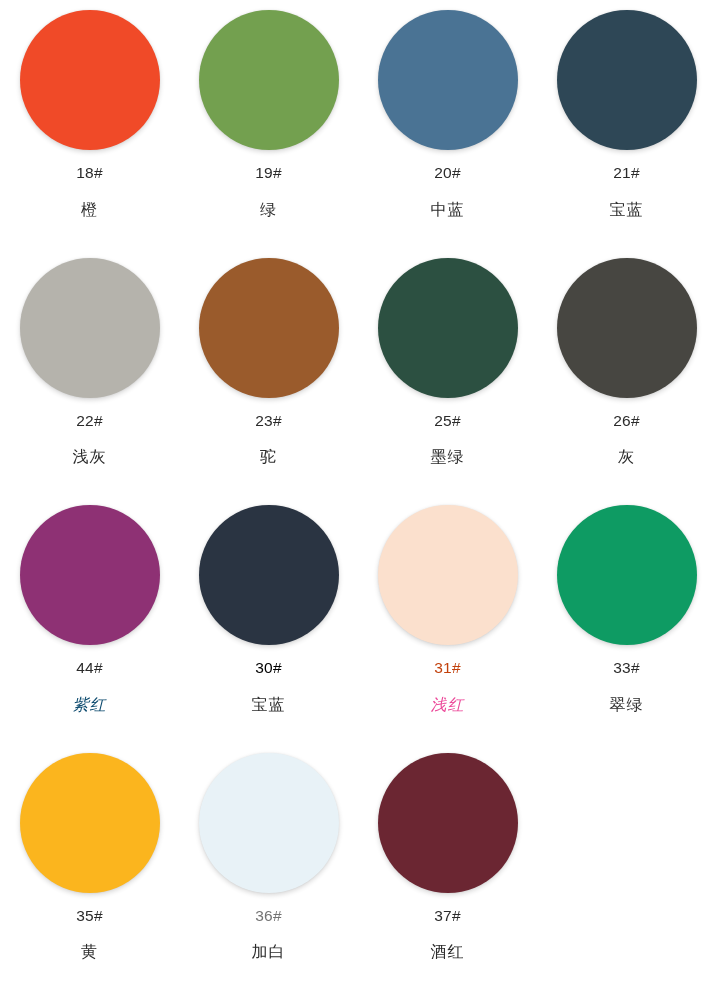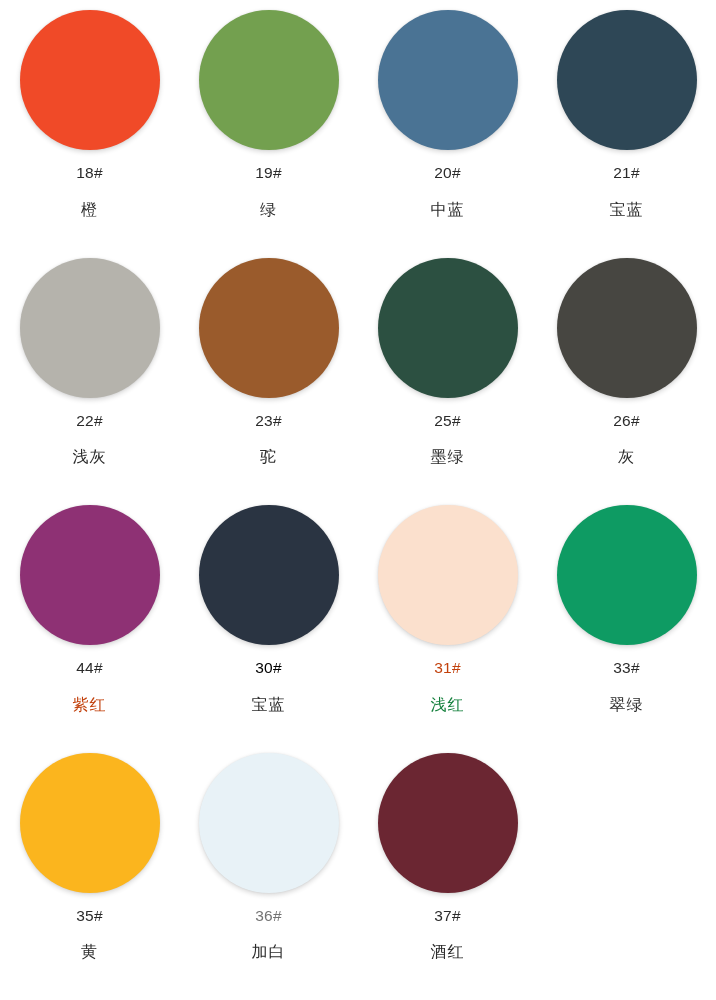--- a/index.html
+++ b/index.html
@@ -109,33 +109,33 @@
 
   <div class="swatch-cell">
     <div class="swatch-disc" style="background-color: rgb(71, 70, 65);"></div>
     <div class="swatch-code" style="color: rgb(43, 43, 43);">26#</div>
     <div class="swatch-name" style="color: rgb(43, 43, 43);">灰</div>
   </div>
 
   <div class="swatch-cell">
     <div class="swatch-disc" style="background-color: rgb(142, 49, 116);"></div>
     <div class="swatch-code" style="color: rgb(43, 43, 43);">44#</div>
-    <div class="swatch-name" style="color: #c2410c;">紫红</div>
+    <div class="swatch-name" style="color: #0c4a6e; font-style: italic;">紫红</div>
   </div>
 
   <div class="swatch-cell">
     <div class="swatch-disc" style="background-color: rgb(42, 52, 66);"></div>
     <div class="swatch-code" style="color: #000000;">30#</div>
     <div class="swatch-name" style="color: rgb(43, 43, 43);">宝蓝</div>
   </div>
 
   <div class="swatch-cell">
     <div class="swatch-disc" style="background-color: rgb(251, 224, 205);"></div>
     <div class="swatch-code" style="color: #c2410c;">31#</div>
-    <div class="swatch-name" style="color: #15803d;">浅红</div>
+    <div class="swatch-name" style="color: #ec4899; font-style: italic;">浅红</div>
   </div>
 
   <div class="swatch-cell">
     <div class="swatch-disc" style="background-color: rgb(14, 155, 99);"></div>
     <div class="swatch-code" style="color: rgb(43, 43, 43);">33#</div>
     <div class="swatch-name" style="color: rgb(43, 43, 43);">翠绿</div>
   </div>
 
   <div class="swatch-cell">
     <div class="swatch-disc" style="background-color: rgb(251, 181, 30);"></div>

